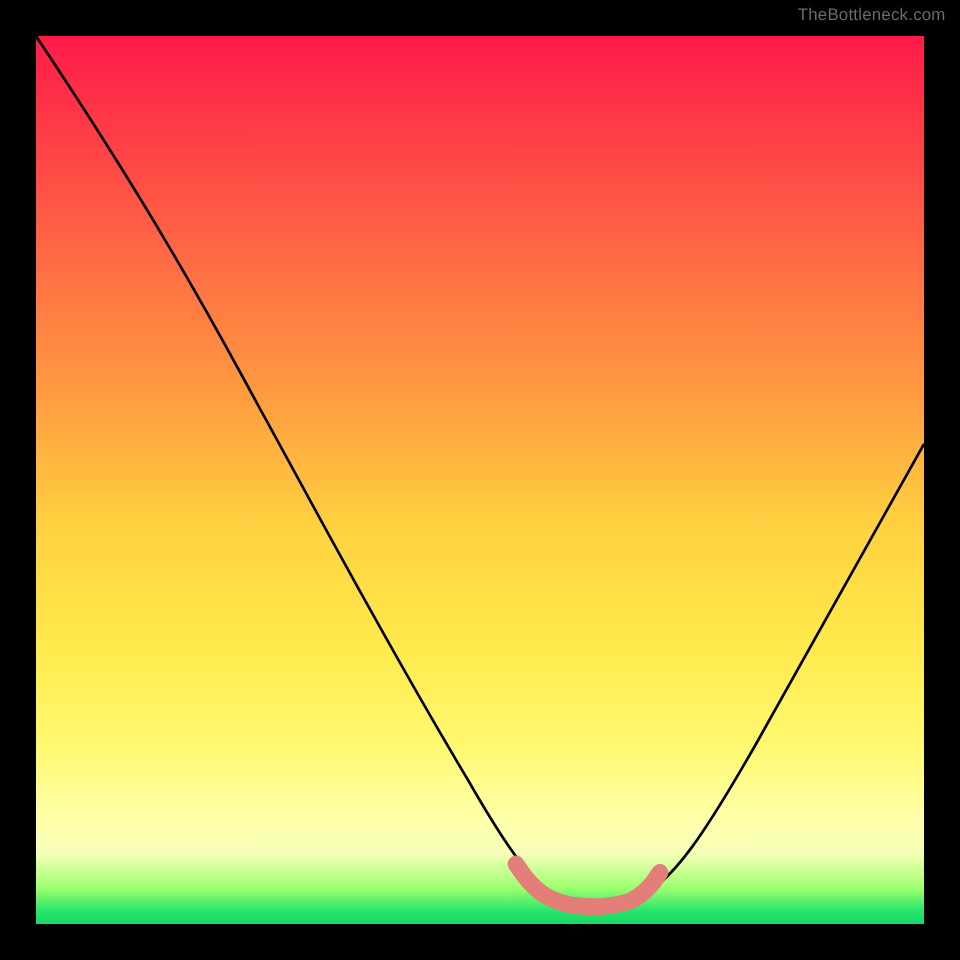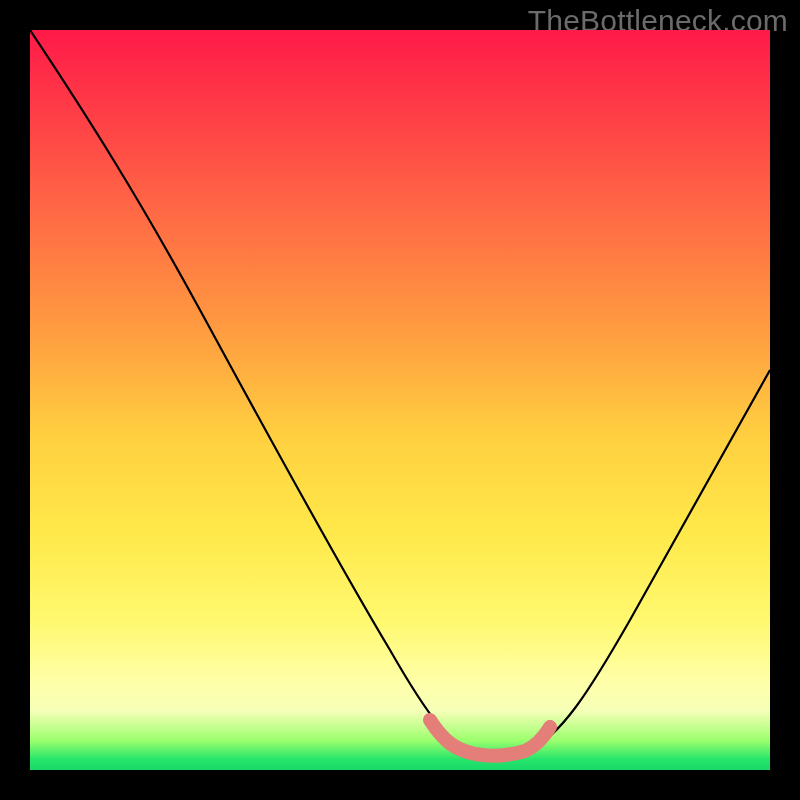--- a/index.html
+++ b/index.html
@@ -47,21 +47,21 @@
     left: 0;
     top: 0;
     width: 740px;
     height: 740px;
   }
   .watermark {
     position: absolute;
     top: 4px;
     right: 12px;
     color: #6b6b6b;
-    font-size: 30px;
+    font-size: 14px;
     font-weight: 500;
     letter-spacing: 0.2px;
   }
 </style>
 </head>
 <body>
 
 <div class="frame">
   <div class="watermark">TheBottleneck.com</div>
 

